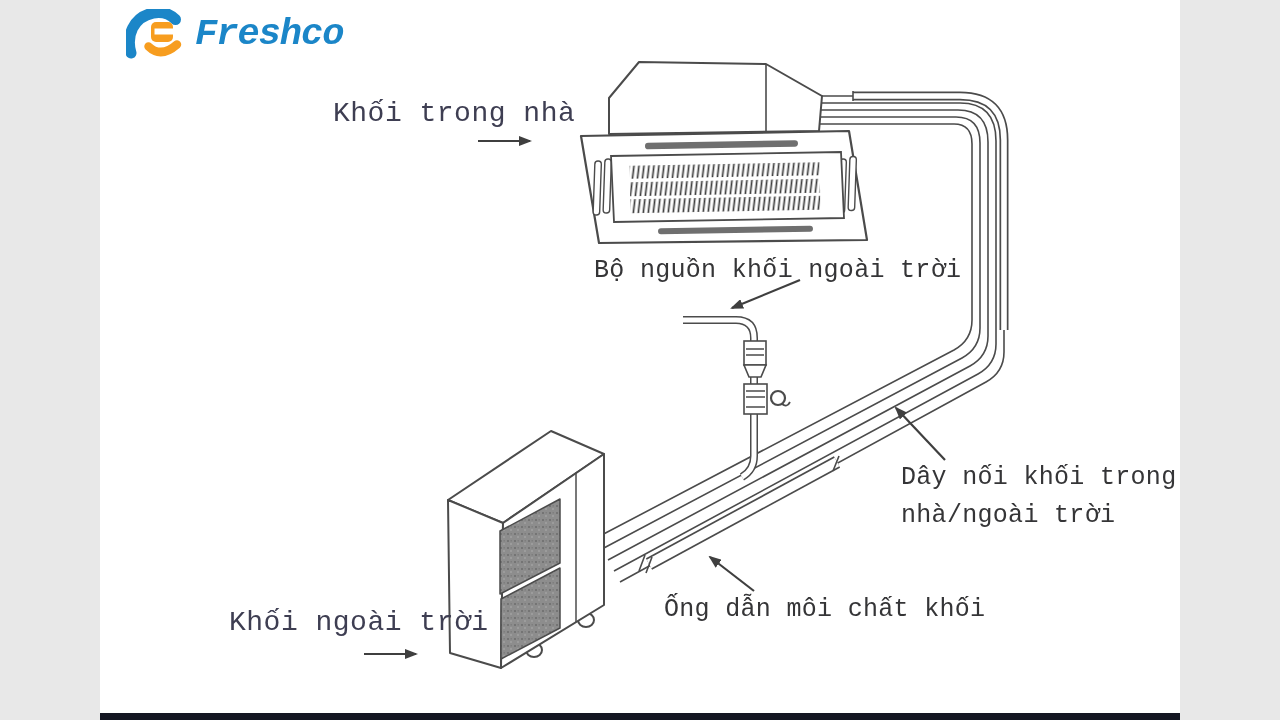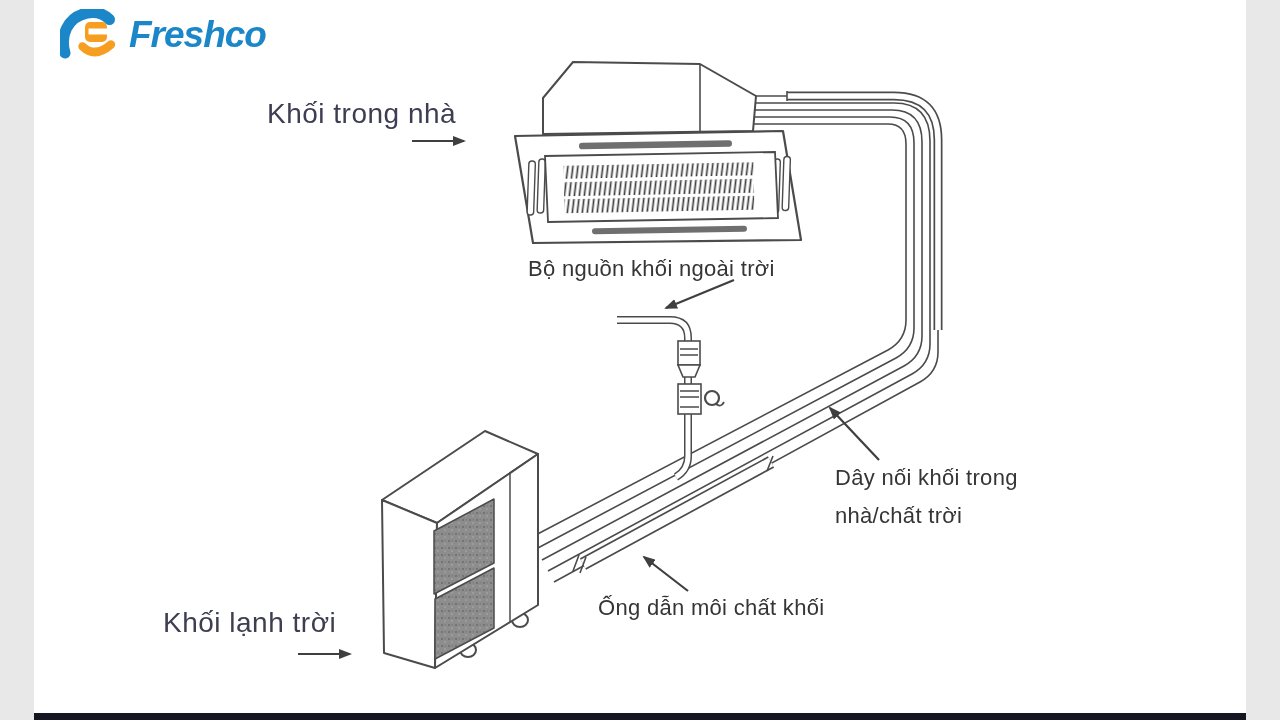--- a/index.html
+++ b/index.html
@@ -1,32 +1,32 @@
 <!DOCTYPE html>
 <html><head>
 <meta charset="utf-8">
 <style>
   html,body{margin:0;padding:0;background:#e8e8e8;}
   .stage{
-    position:relative;width:1212px;height:720px;margin:0 auto;
+    position:relative;width:1080px;height:720px;margin:0 auto;
     background:#ffffff;overflow:hidden;
-    font-family:Liberation Sans, sans-serif;
+    font-family:Liberation Mono, monospace;
   }
   
   .logo{position:absolute;left:26px;top:9px;display:flex;align-items:center;gap:9px;}
   .logo-text{
     font-size:37px;font-weight:700;font-style:italic;
     color:#1b86c8;letter-spacing:-1px;line-height:1;padding-bottom:6px;
   }
   
   .art{position:absolute;left:0;top:0;width:1280px;height:720px;}
   
   .lbl{position:absolute;white-space:pre;line-height:1.35;}
   .lbl.navy{color:#3e3e52;font-size:28px;letter-spacing:.5px;}
-  .lbl.gray{color:#353537;font-size:22px;font-weight:500;letter-spacing:.3px;}
+  .lbl.gray{color:#353537;font-size:25px;font-weight:500;letter-spacing:.3px;}
   #lbl-indoor {left:233px;top:95px;}
   #lbl-power  {left:494px;top:254px;}
   #lbl-wire   {left:801px;top:459px;line-height:38px;}
   #lbl-pipe   {left:564px;top:593px;}
   #lbl-outdoor{left:129px;top:604px;}
   
   .footer-bar{position:absolute;left:0;right:0;bottom:0;height:7px;background:#141722;}
 </style>
 </head>
 <body>
@@ -130,18 +130,18 @@
       <path d="M378 141 L430 141" marker-end="url(#ah)"></path>
       <path d="M700 280 L632 308" marker-end="url(#ah)"></path>
       <path d="M845 460 L796 408" marker-end="url(#ah)"></path>
       <path d="M654 591 L610 557" marker-end="url(#ah)"></path>
       <path d="M264 654 L316 654" marker-end="url(#ah)"></path>
     </g>
   </svg>
 
   <div class="lbl navy" id="lbl-indoor">Khối trong nhà</div>
   <div class="lbl gray" id="lbl-power">Bộ nguồn khối ngoài trời</div>
-  <div class="lbl gray" id="lbl-wire"><span>Dây nối khối trong</span><br><span>nhà/chất trời</span></div>
+  <div class="lbl gray" id="lbl-wire"><span>Dây nối khối trong</span><br><span>nhà/ngoài trời</span></div>
   <div class="lbl gray" id="lbl-pipe">Ống dẫn môi chất khối</div>
-  <div class="lbl navy" id="lbl-outdoor">Khối lạnh trời</div>
+  <div class="lbl navy" id="lbl-outdoor">Khối ngoài trời</div>
 
   <div class="footer-bar"></div>
 </div>
 
 </body></html>

